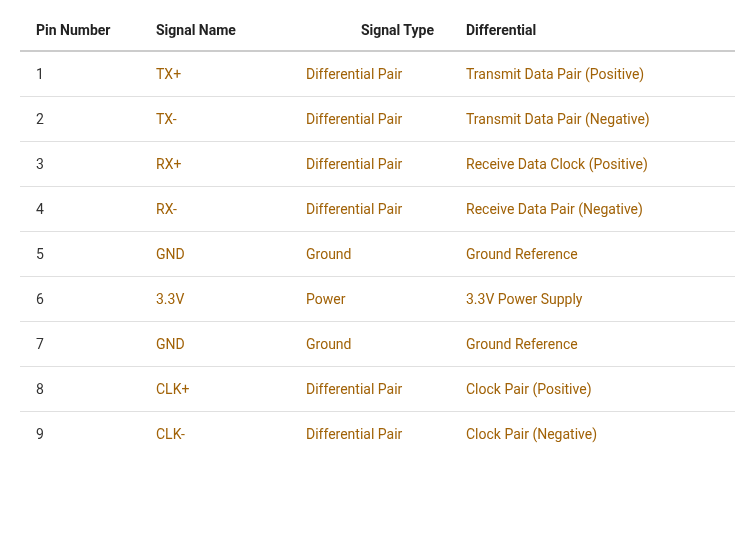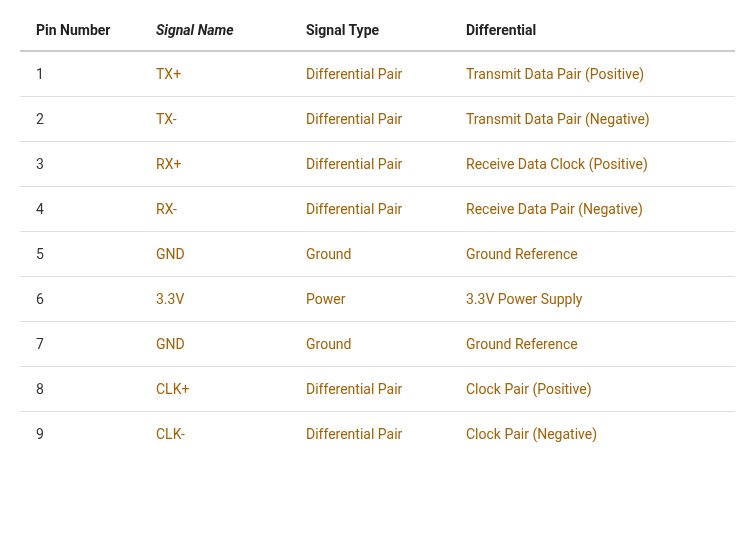--- a/index.html
+++ b/index.html
@@ -52,22 +52,22 @@
       color: #a16207;
       font-size: 14px;
       vertical-align: middle;
     }
 
     td:first-child {
       color: #333333;
     }
 
     .col-pin { width: 120px; }
-    .col-signal { width: 150px; font-style: italic; }
-    .col-type { width: 160px; }
+    .col-signal { width: 150px; }
+    .col-type { width: 160px; text-align: right; }
     .col-desc { width: auto; }
   </style>
 </head>
 <body>
 
 <div class="table-container">
   <table>
     <thead>
       <tr>
         <th class="col-pin">Pin Number</th>

